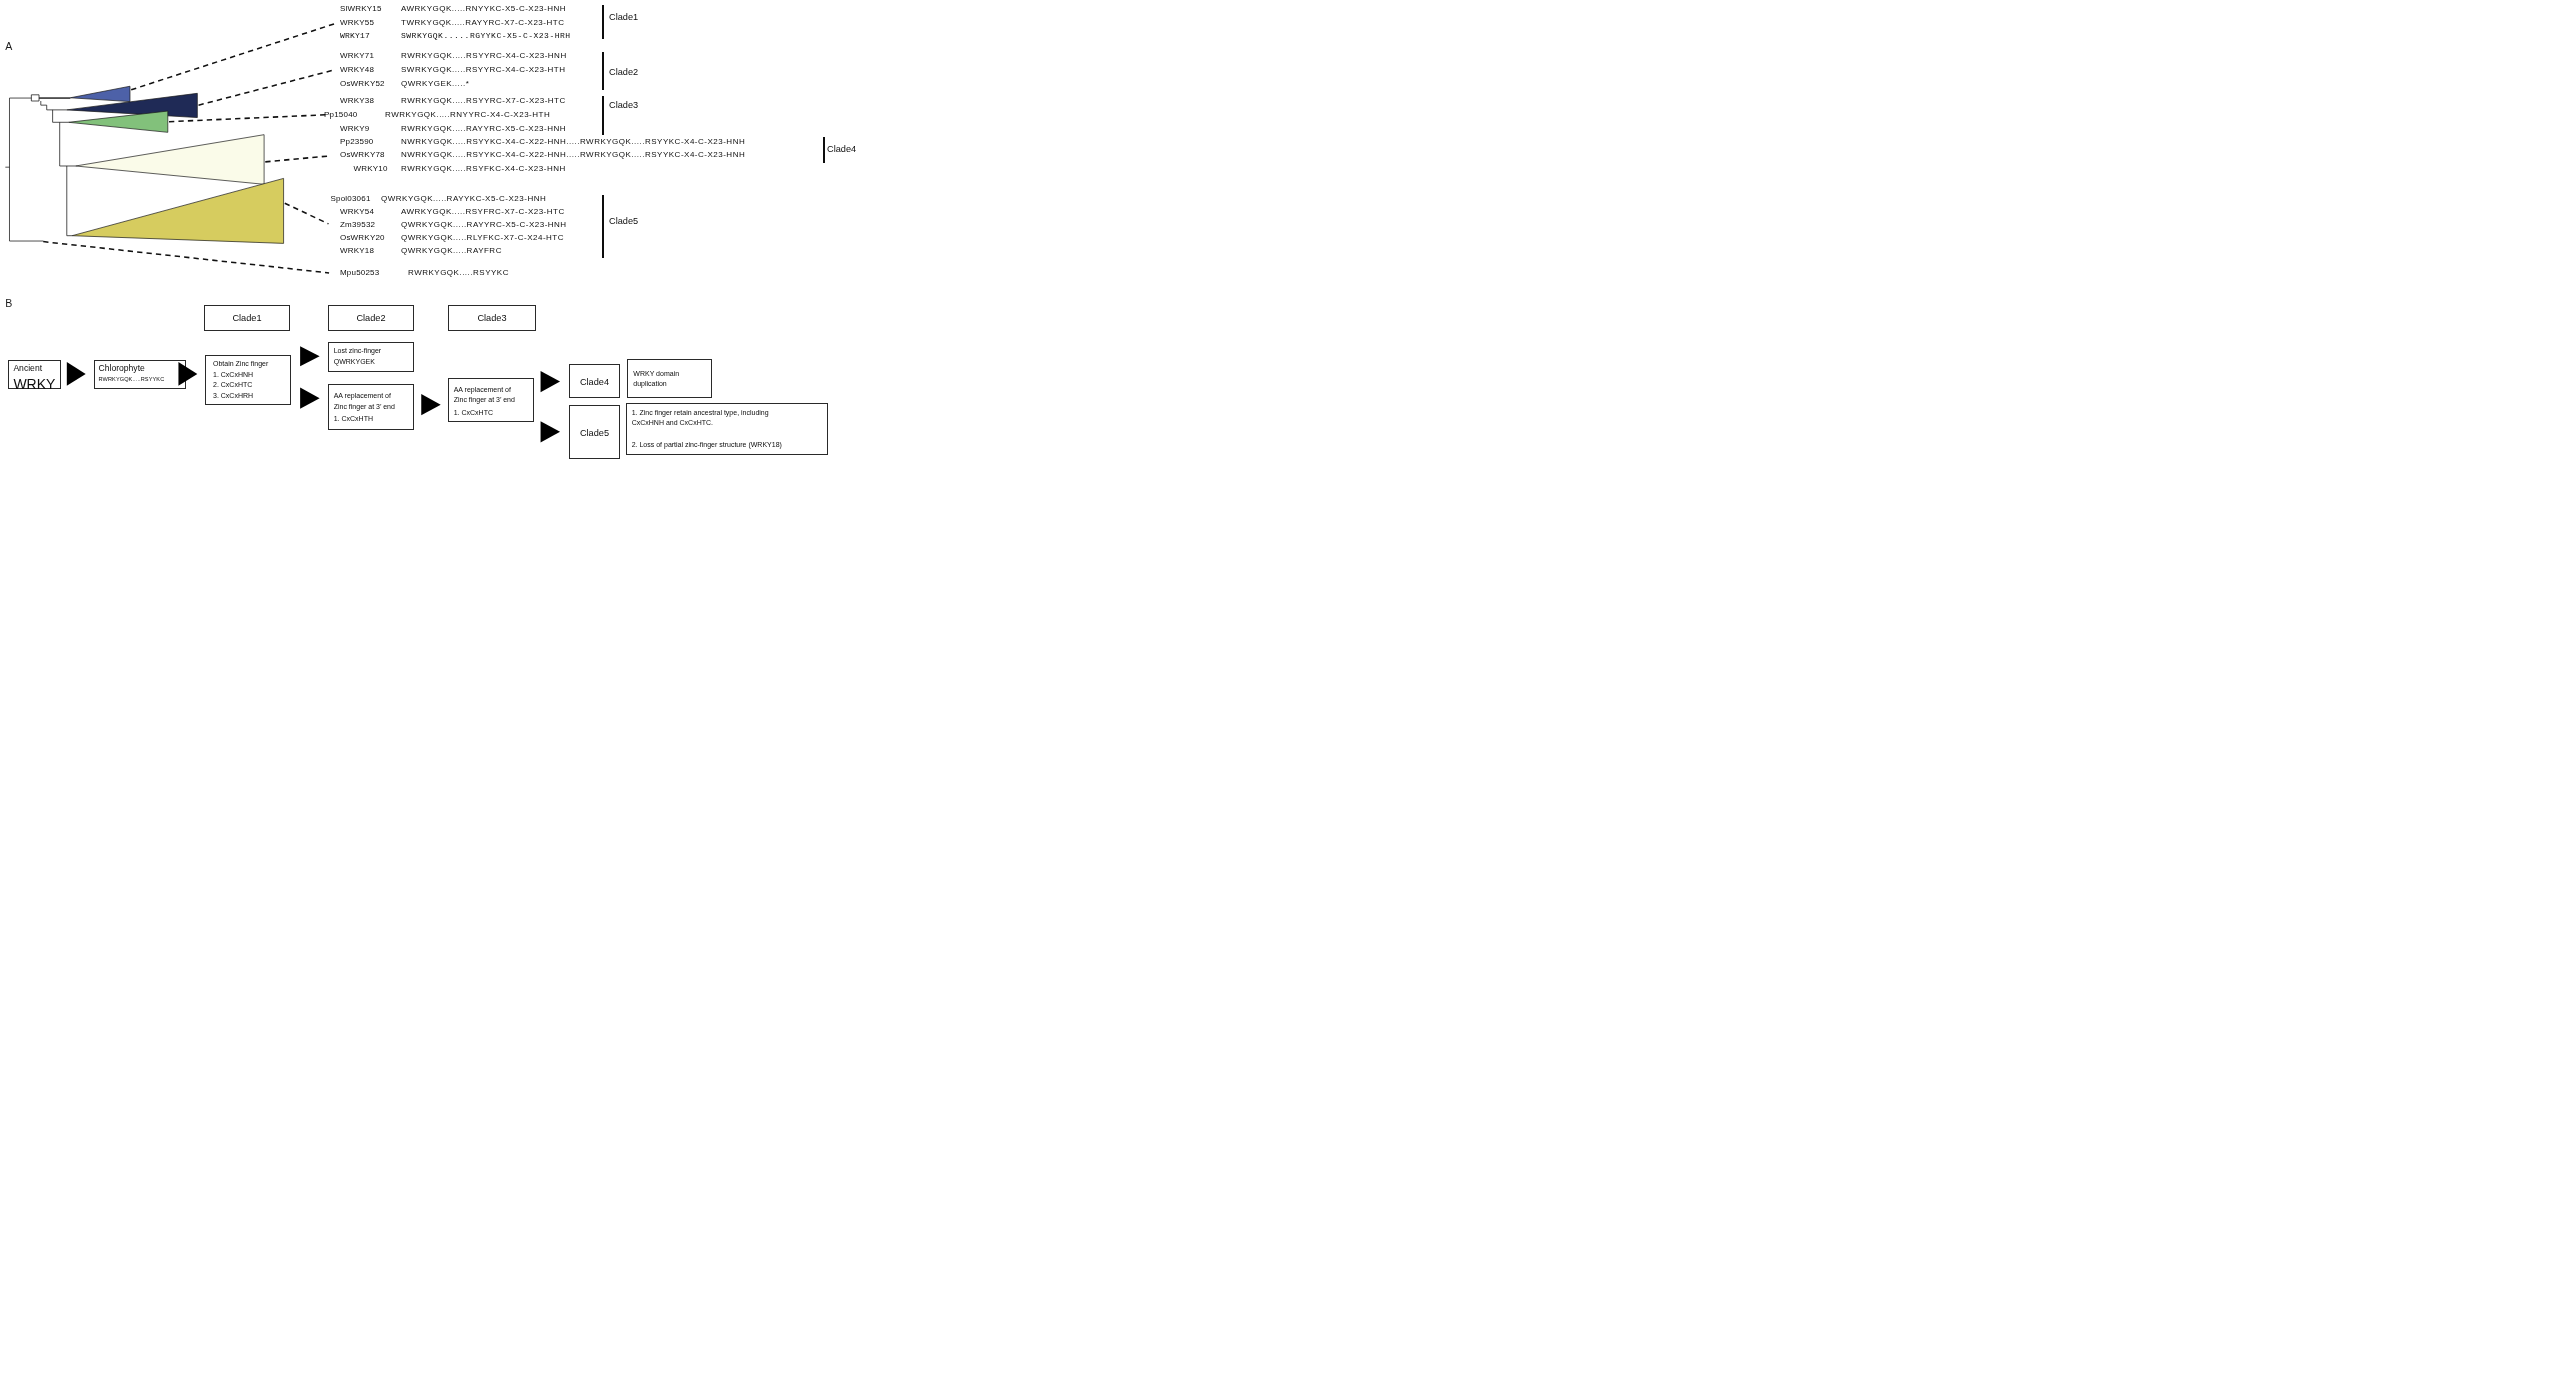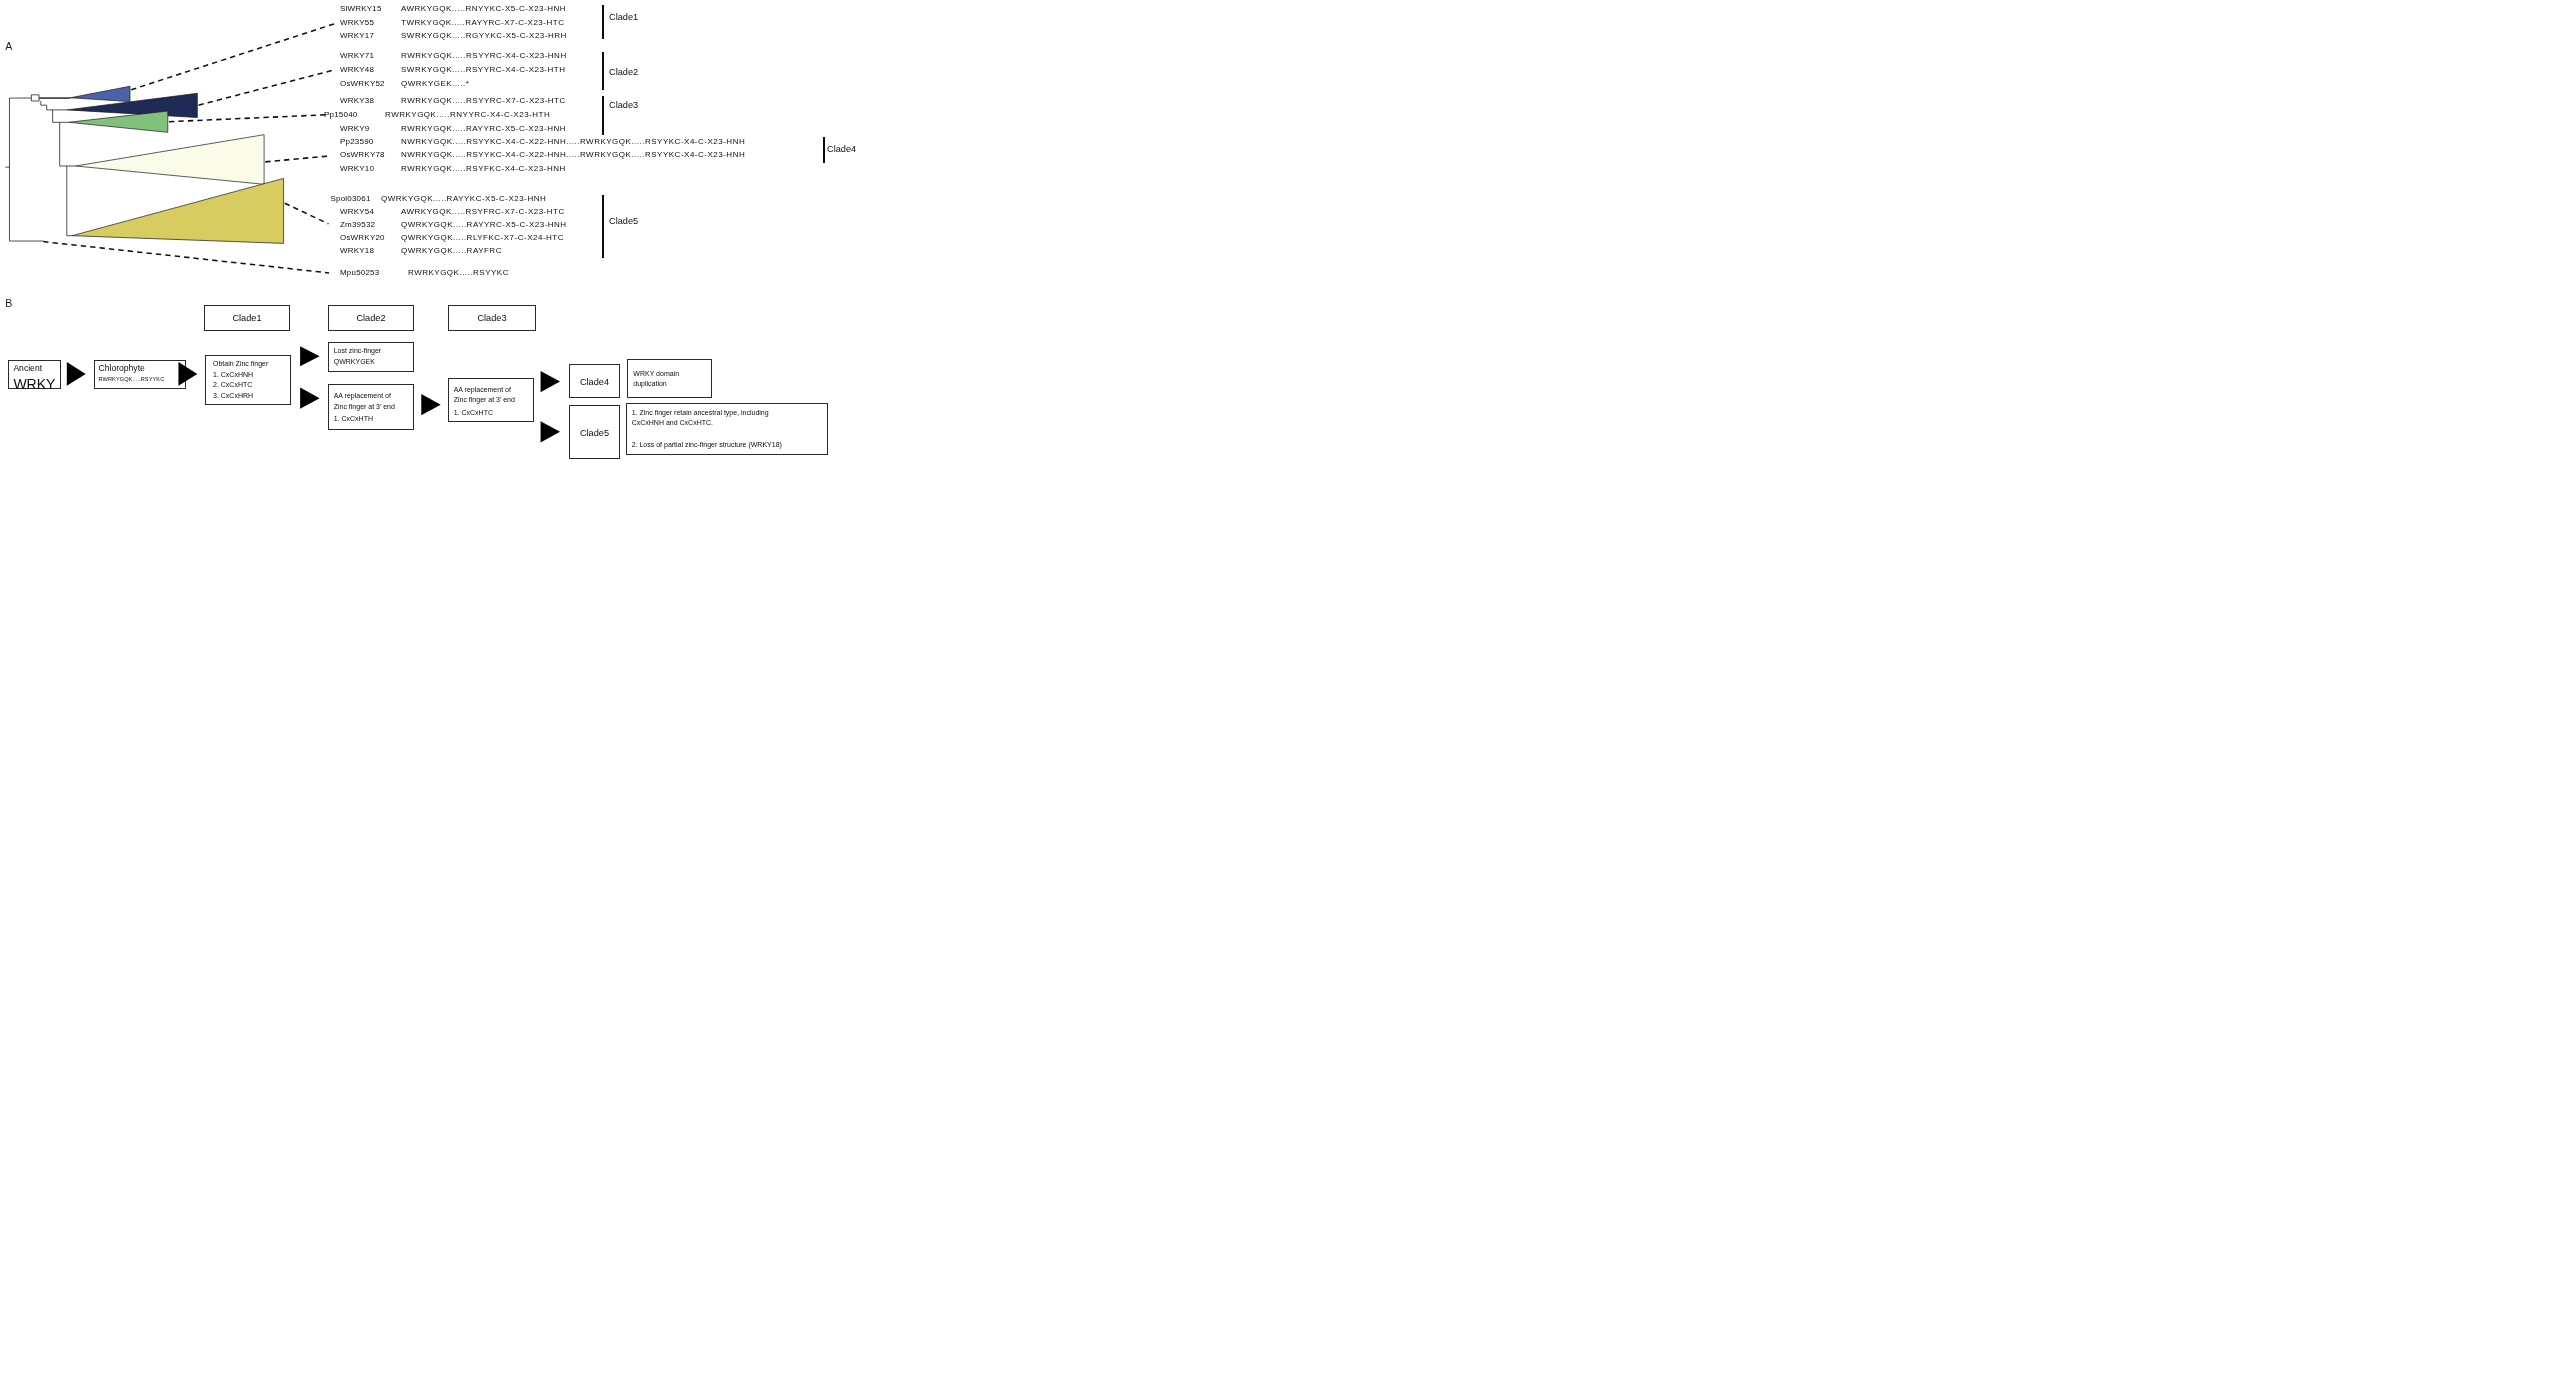--- a/index.html
+++ b/index.html
@@ -57,21 +57,21 @@
 
   <div id="panelA-rows">
       <div class="seq-row" style="left: 340px; top: 4.1px;">
         <span class="nm" style="width: 61px;">SlWRKY15</span>
         <span class="sq">AWRKYGQK.....RNYYKC-X5-C-X23-HNH</span>
       </div>
       <div class="seq-row" style="left: 340px; top: 18px; justify-content: space-between;">
         <span class="nm" style="width: 61px;">WRKY55</span>
         <span class="sq">TWRKYGQK.....RAYYRC-X7-C-X23-HTC</span>
       </div>
-      <div class="seq-row" style="left: 340px; top: 31px;">
+      <div class="seq-row" style="left: 340px; top: 31px; font-family: Liberation Mono, monospace;">
         <span class="nm" style="width: 61px;">WRKY17</span>
         <span class="sq">SWRKYGQK.....RGYYKC-X5-C-X23-HRH</span>
       </div>
       <div class="bracket" style="left: 602px; top: 5.3px; height: 34px;"></div>
       <div class="clade-label" style="left: 609px; top: 12px;">Clade1</div>
       <div class="seq-row" style="left: 340px; top: 51px;">
         <span class="nm" style="width: 61px;">WRKY71</span>
         <span class="sq">RWRKYGQK.....RSYYRC-X4-C-X23-HNH</span>
       </div>
       <div class="seq-row" style="left: 340px; top: 65px;">
@@ -100,21 +100,21 @@
       <div class="clade-label" style="left: 609px; top: 100px;">Clade3</div>
       <div class="seq-row" style="left: 340px; top: 137px;">
         <span class="nm" style="width: 61px;">Pp23590</span>
         <span class="sq">NWRKYGQK.....RSYYKC-X4-C-X22-HNH.....RWRKYGQK.....RSYYKC-X4-C-X23-HNH</span>
       </div>
       <div class="seq-row" style="left: 340px; top: 150px;">
         <span class="nm" style="width: 61px;">OsWRKY78</span>
         <span class="sq">NWRKYGQK.....RSYYKC-X4-C-X22-HNH.....RWRKYGQK.....RSYYKC-X4-C-X23-HNH</span>
       </div>
       <div class="seq-row" style="left: 340px; top: 164px;">
-        <span class="nm" style="width: 61px;">WRKY10</span>
+        <span class="nm" style="width: 61px; text-align: center;">WRKY10</span>
         <span class="sq">RWRKYGQK.....RSYFKC-X4-C-X23-HNH</span>
       </div>
       <div class="bracket" style="left: 823px; top: 137px; height: 26px;"></div>
       <div class="clade-label" style="left: 827px; top: 144px;">Clade4</div>
       <div class="seq-row" style="left: 320px; top: 194px; text-align: center;">
         <span class="nm" style="width: 61px;">Spol03061</span>
         <span class="sq">QWRKYGQK.....RAYYKC-X5-C-X23-HNH</span>
       </div>
       <div class="seq-row" style="left: 340px; top: 207px;">
         <span class="nm" style="width: 61px;">WRKY54</span>

